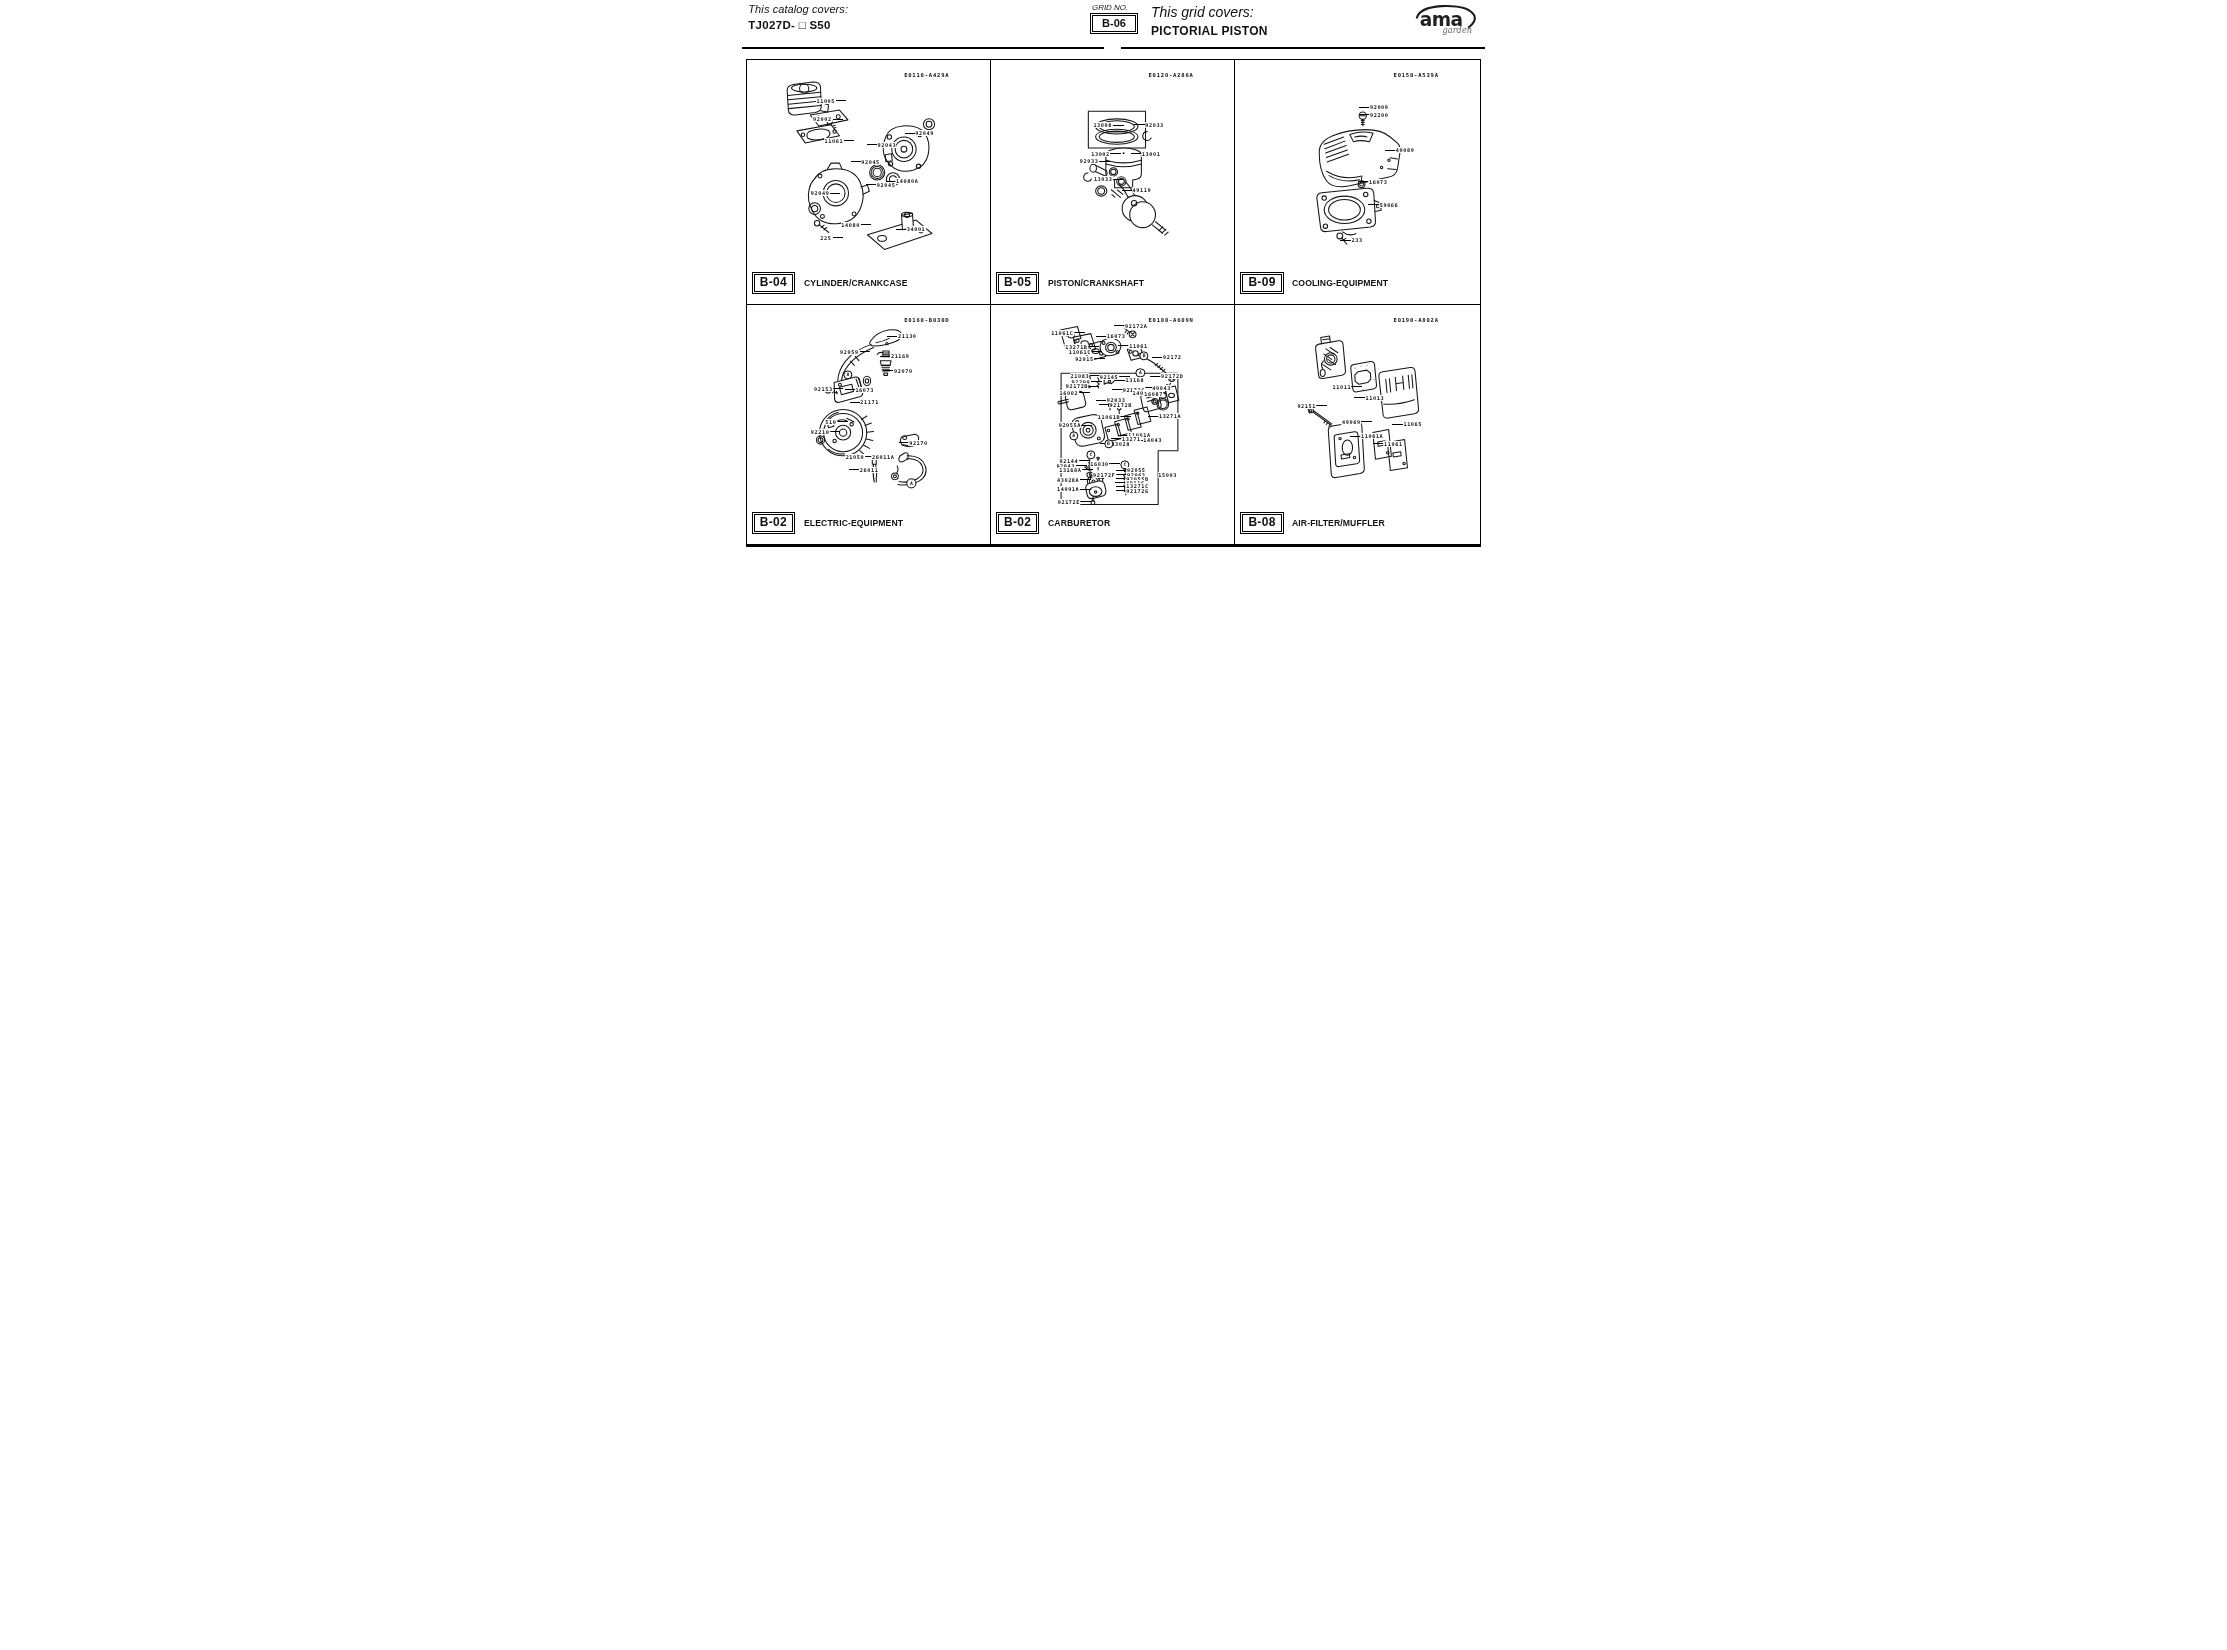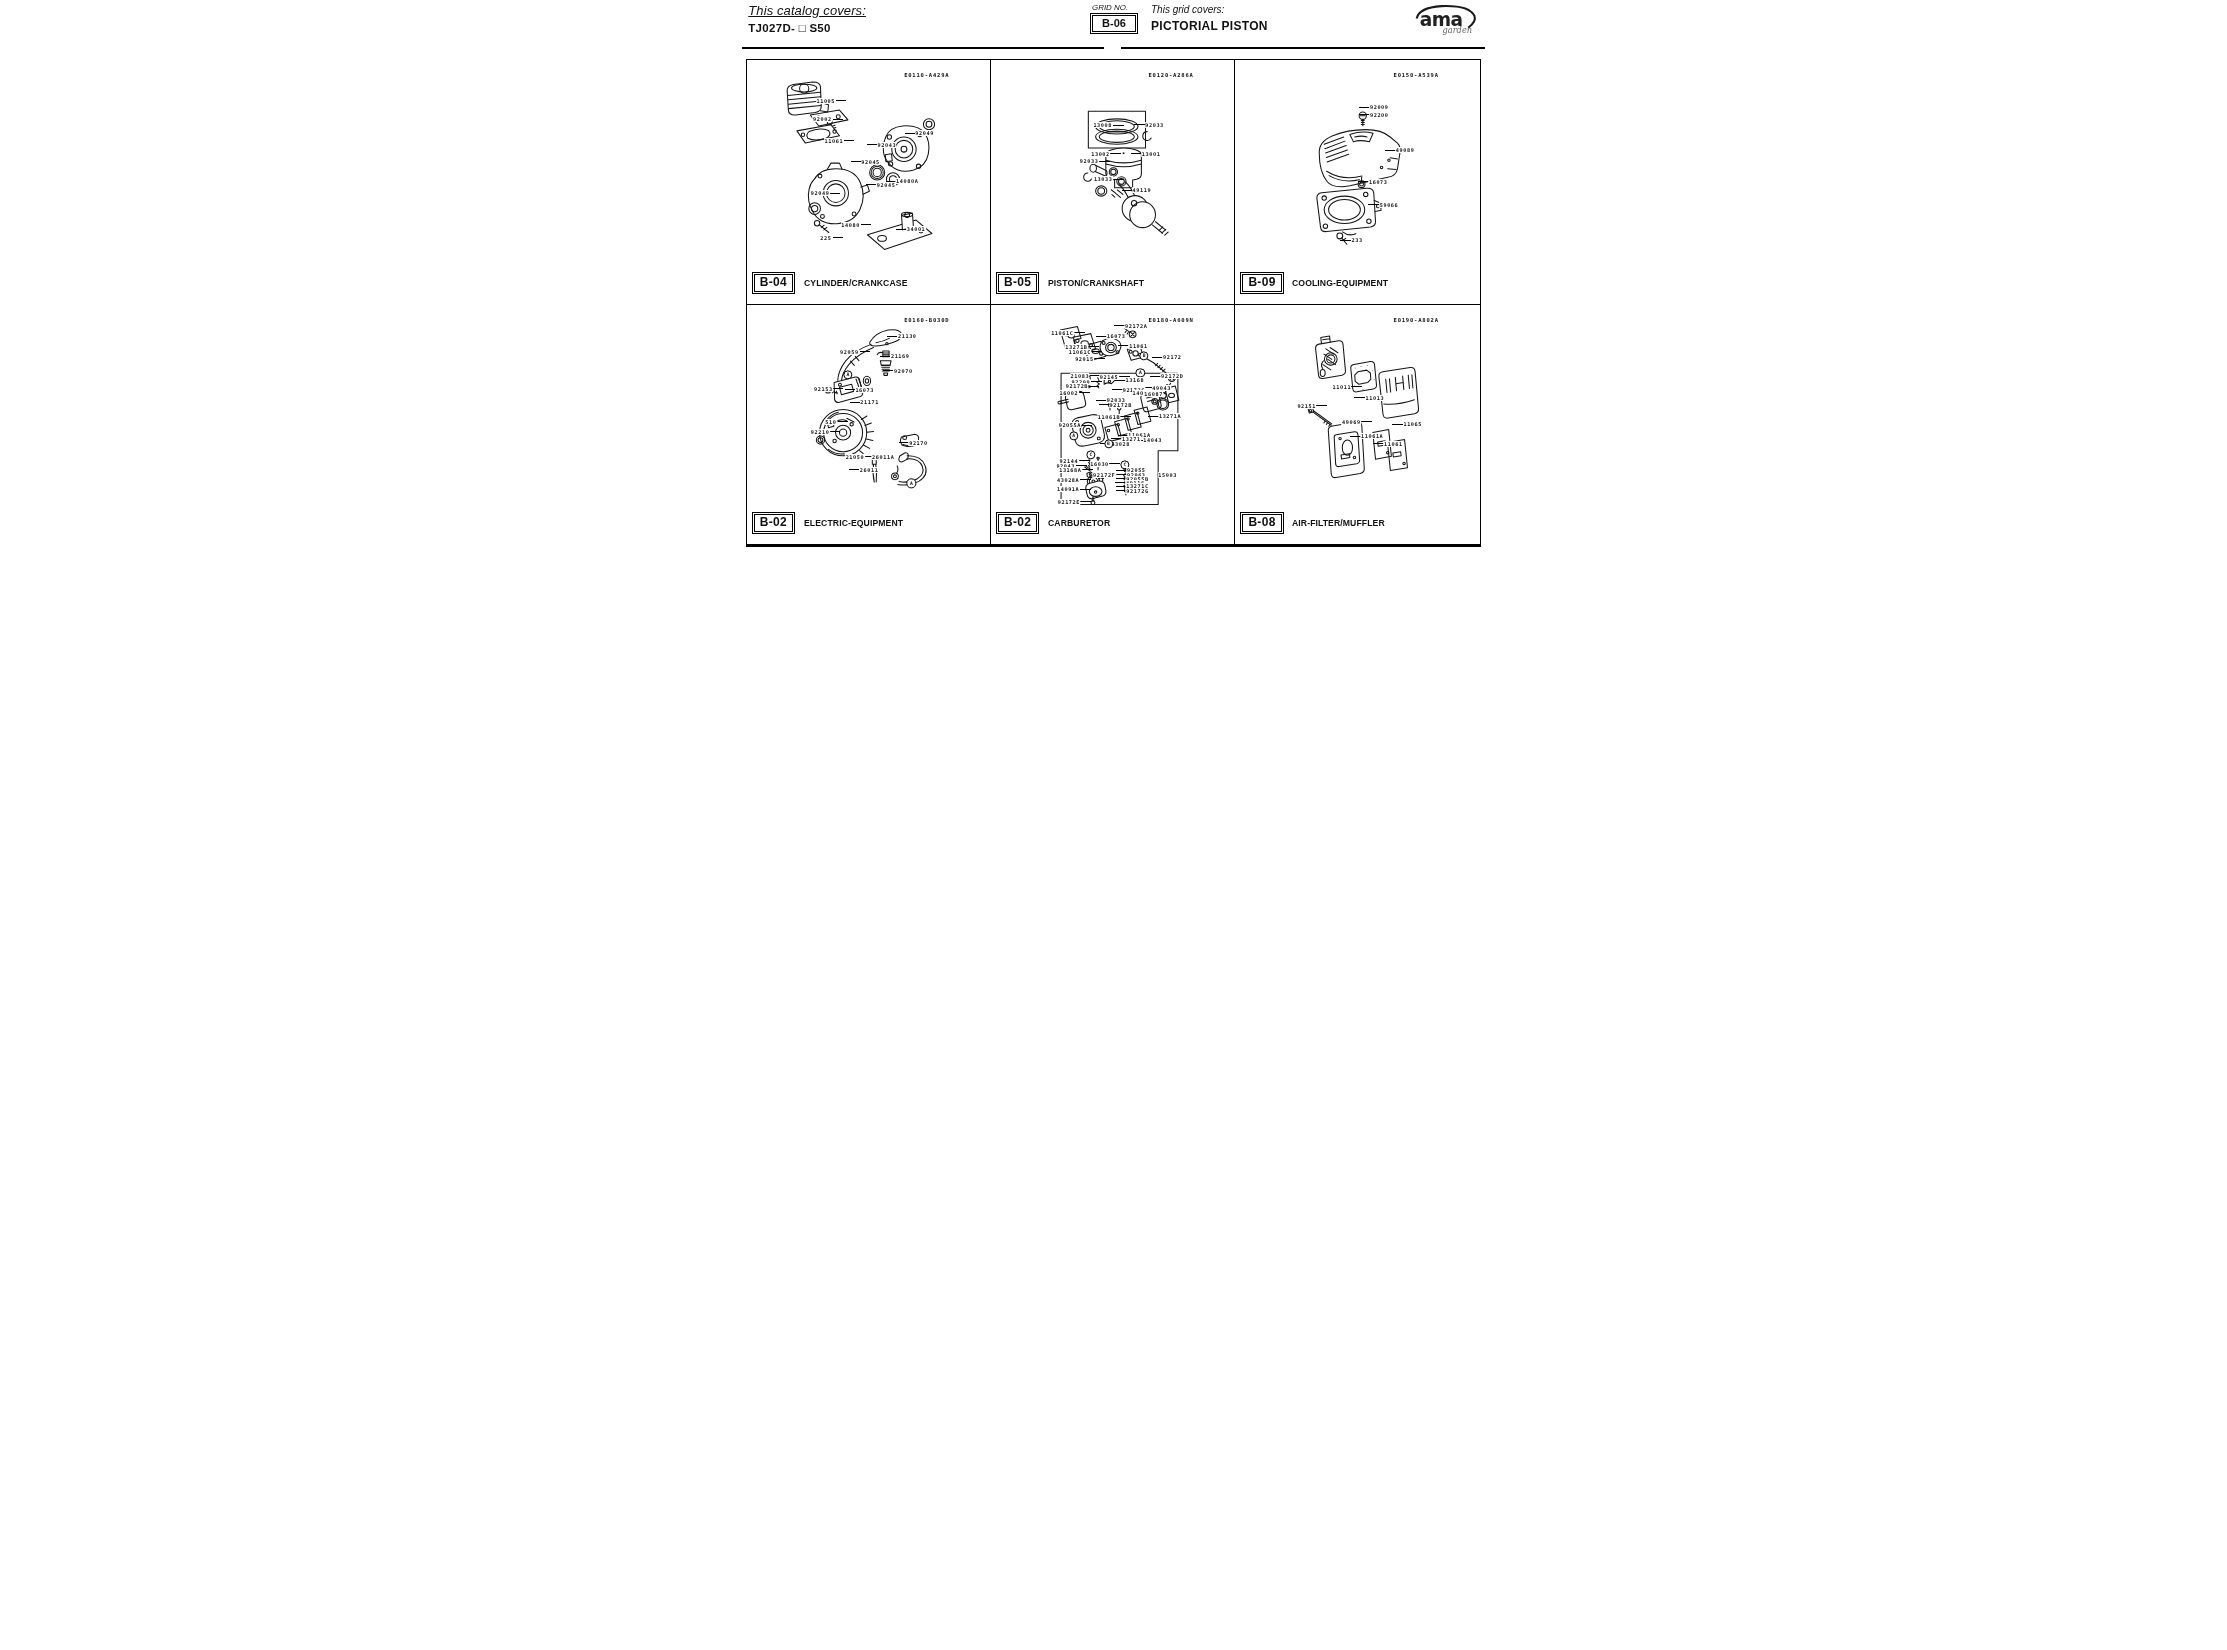--- a/index.html
+++ b/index.html
@@ -1,28 +1,28 @@
 <!DOCTYPE html>
 <html style="font-size:8.4px"><head>
 <meta charset="utf-8">
 <style>
   html,body{margin:0;padding:0;background:#fff;}
   .page{position:relative;width:743px;height:550px;background:#fff;margin:0 auto;
         font-family:"Liberation Sans",sans-serif;color:#111;overflow:hidden;}
   
   .hdr-left{position:absolute;left:6.3px;top:3.1px;}
-  .covers-label{font-style:italic;font-size:13px;letter-spacing:0.1px;text-decoration:underline;}
+  .covers-label{font-style:italic;font-size:11px;letter-spacing:0.1px;}
   .model{font-size:11.5px;font-weight:bold;margin-top:3.7px;letter-spacing:0.3px;}
   .hdr-grid{position:absolute;left:348px;top:2.6px;}
   .gridno-label{font-style:italic;font-size:7.9px;margin-left:2.1px;}
   .b01box{margin-top:1.6px;width:44px;border:1px solid #000;padding:1px;background:#fff;}
   .b01box span{display:block;border:0.5px solid #000;text-align:center;font-weight:bold;
                font-size:11px;padding:1px 0 1.6px;}
   .hdr-covers{position:absolute;left:409px;top:4.2px;}
-  .gridcovers-label{font-style:italic;font-size:10px;}
+  .gridcovers-label{font-style:italic;font-size:14px;}
   .grid-title{font-size:12px;font-weight:bold;margin-top:4.2px;letter-spacing:0.3px;}
   .logo{position:absolute;left:666px;top:3.1px;width:71px;height:32px;}
   .hrule{position:absolute;top:47px;height:1.8px;background:#000;}
   .hrule.l{left:0;width:362px;} .hrule.r{left:379px;width:364px;}
   
   .sheet{position:absolute;left:3.7px;top:59px;width:735px;height:488px;
          border:1.3px solid #000;border-bottom:3.1px solid #000;box-sizing:border-box;
          display:grid;grid-template-columns:1fr 1fr 1fr;grid-template-rows:50.7% 49.3%;}
   .panel{position:relative;overflow:hidden;box-sizing:border-box;background:#fff;}
   .panel.bR{border-right:1px solid #000;} .panel.bB{border-bottom:1px solid #000;}

